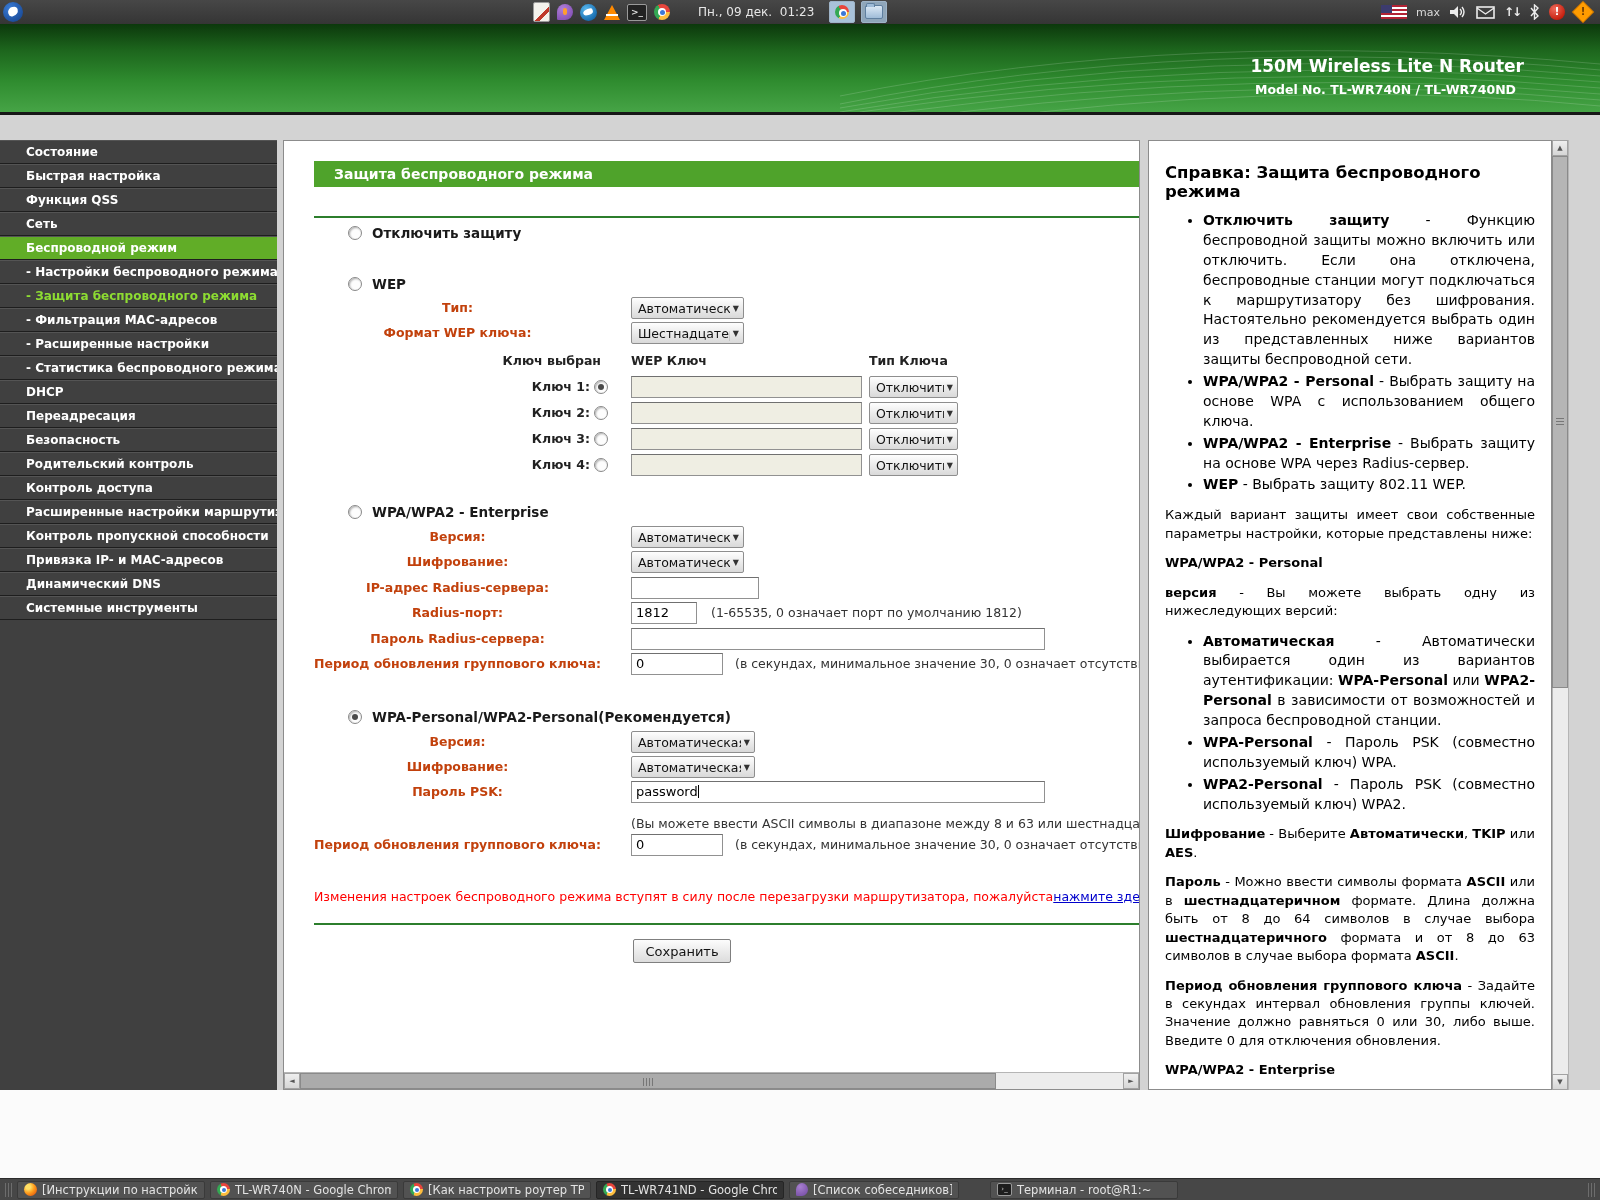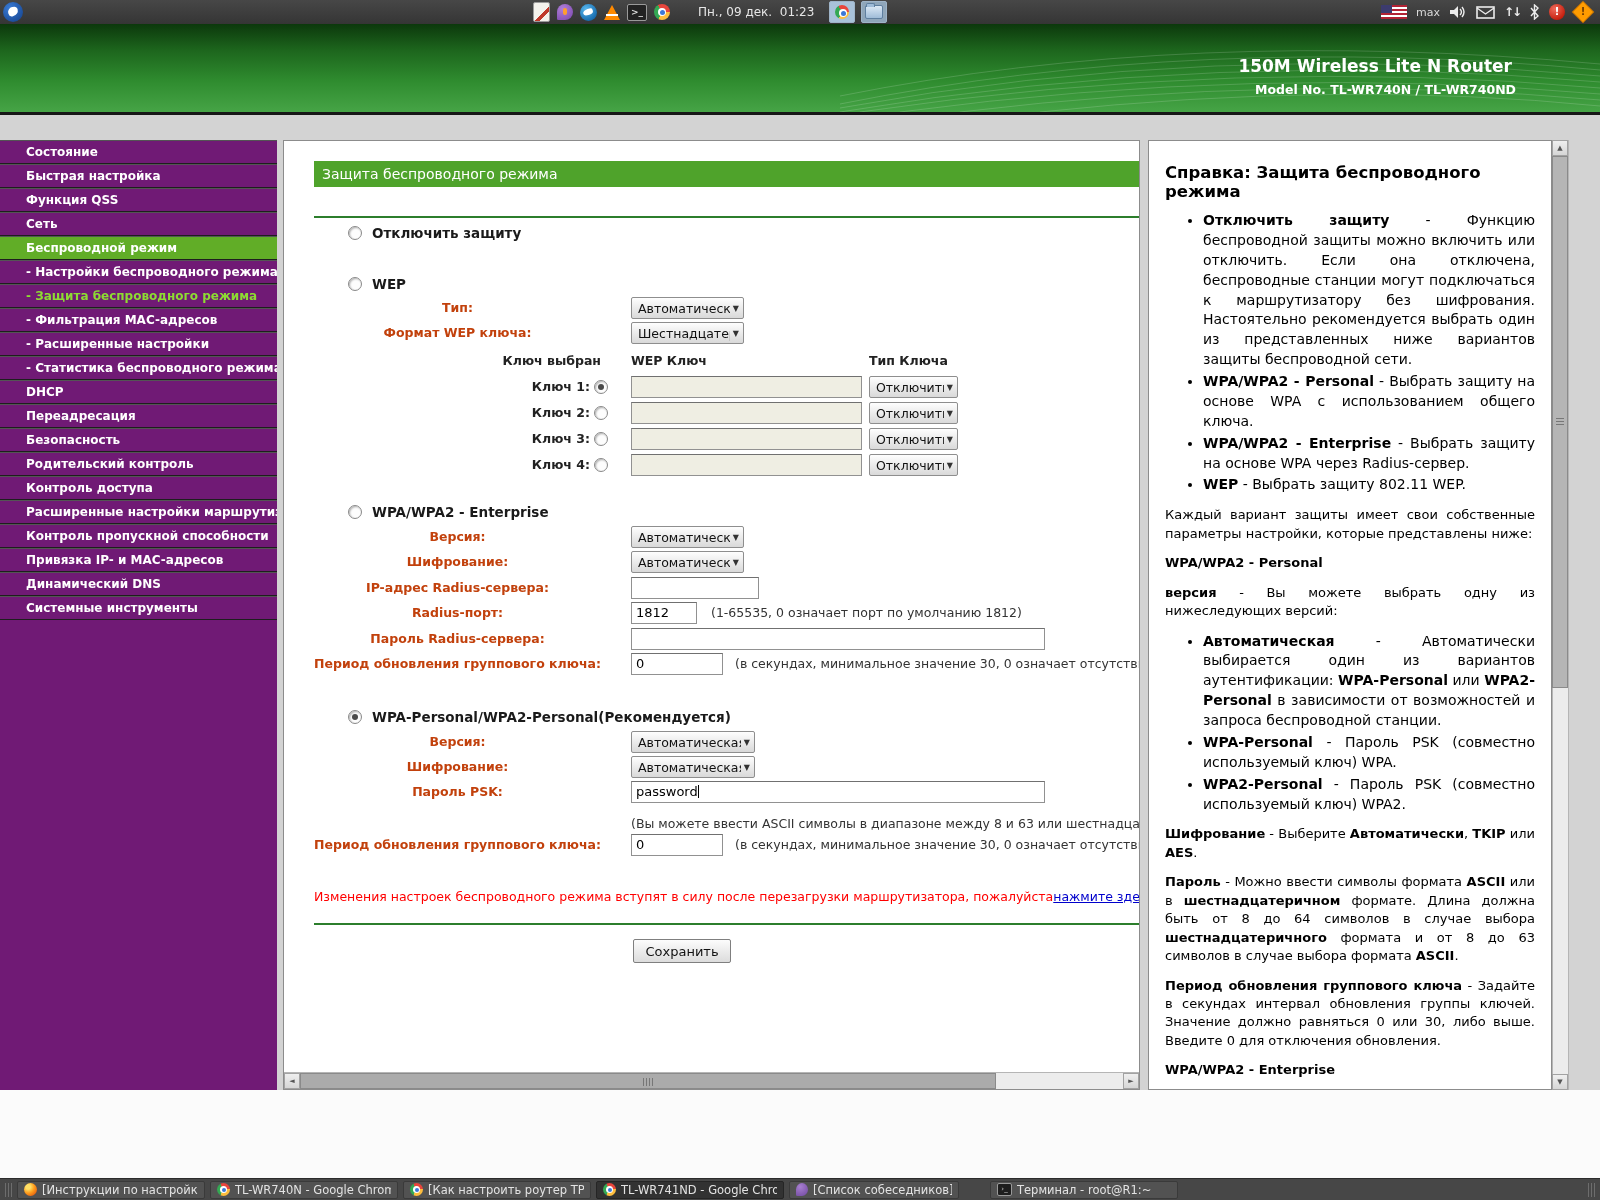--- a/index.html
+++ b/index.html
@@ -48,39 +48,39 @@
   .ic-warn-orange span{display:block;transform:rotate(-45deg);color:#6e3a00;font-weight:bold;font-size:10px;line-height:14px;text-align:center;}
   .ic-arrows{color:#ececec;font-size:12px;font-weight:bold;letter-spacing:-2px;}
 
   
   .header{position:absolute;left:0;top:24px;width:1600px;height:88px;overflow:hidden;
           background:linear-gradient(180deg,#0c380c 0%,#1d661d 30%,#2f8c2f 65%,#46a446 100%);
           border-bottom:3px solid #161616;}
   .waves{position:absolute;right:0;top:0;}
   .logo{position:absolute;left:28px;top:22px;color:#fff;font-size:40px;font-weight:bold;letter-spacing:-1px;}
   .logo sup{font-size:13px;vertical-align:20px;}
-  .hdr-product{position:absolute;right:88px;top:32px;color:#fff;font-size:17px;font-weight:bold;}
+  .hdr-product{position:absolute;right:76px;top:32px;color:#fff;font-size:17px;font-weight:bold;}
   .hdr-model{position:absolute;right:84px;top:58px;color:#fff;font-size:12.5px;font-weight:bold;}
 
   
   .page{position:absolute;left:0;top:115px;width:1600px;height:1063px;background:#d3d3d3;}
   .page-bottom{position:absolute;left:0;top:975px;width:1600px;height:88px;background:#fbfbfb;}
 
   
-  .sidebar{position:absolute;left:0;top:25px;width:277px;height:950px;background:#701a75;}
+  .sidebar{position:absolute;left:0;top:25px;width:277px;height:950px;background:#404040;}
   .side-item{height:24px;line-height:22px;box-sizing:border-box;border-top:1px solid #545454;border-bottom:1px solid #1e1e1e;
              padding-left:26px;font-size:12px;font-weight:bold;color:#fff;white-space:nowrap;overflow:hidden;cursor:pointer;}
   .side-item.parent-active{background:#61ad27;}
   .side-item.sub-active{color:#8ddc32;}
 
   
   .main-box{position:absolute;left:283px;top:25px;width:857px;height:950px;background:#fff;
             border:1px solid #8c8c8c;box-sizing:border-box;overflow:hidden;}
   .m-title{position:absolute;left:30px;right:0;top:20px;height:26px;background:#4fa32b;color:#fff;
-           font-size:14px;font-weight:normal;line-height:26px;padding-left:8px;}
+           font-size:14px;font-weight:bold;line-height:26px;padding-left:20px;}
   .rule{position:absolute;left:30px;right:0;height:2px;background:#2c7e2c;}
   .radio-row{position:absolute;left:64px;height:16px;display:flex;align-items:center;gap:10px;}
   .radio{width:12px;height:12px;border-radius:50%;background:#fdfdfd;border:1px solid #8a8a8a;
          box-shadow:inset 1px 1px 2px rgba(0,0,0,.3);position:relative;flex:none;cursor:pointer;}
   .radio.sel::after{content:'';position:absolute;left:3px;top:3px;width:6px;height:6px;border-radius:50%;background:#4a4a4a;}
   .radio-label{font-size:13.5px;font-weight:bold;color:#1a1a1a;white-space:nowrap;}
   .flabel{position:absolute;left:30px;width:287px;text-align:center;font-size:12.5px;font-weight:bold;color:#c2410c;
           line-height:22px;height:22px;white-space:nowrap;}
   .klabel{position:absolute;left:30px;width:276px;text-align:right;font-size:12.5px;font-weight:bold;color:#222;line-height:22px;white-space:nowrap;}
   .krad{position:absolute;left:310px;}

